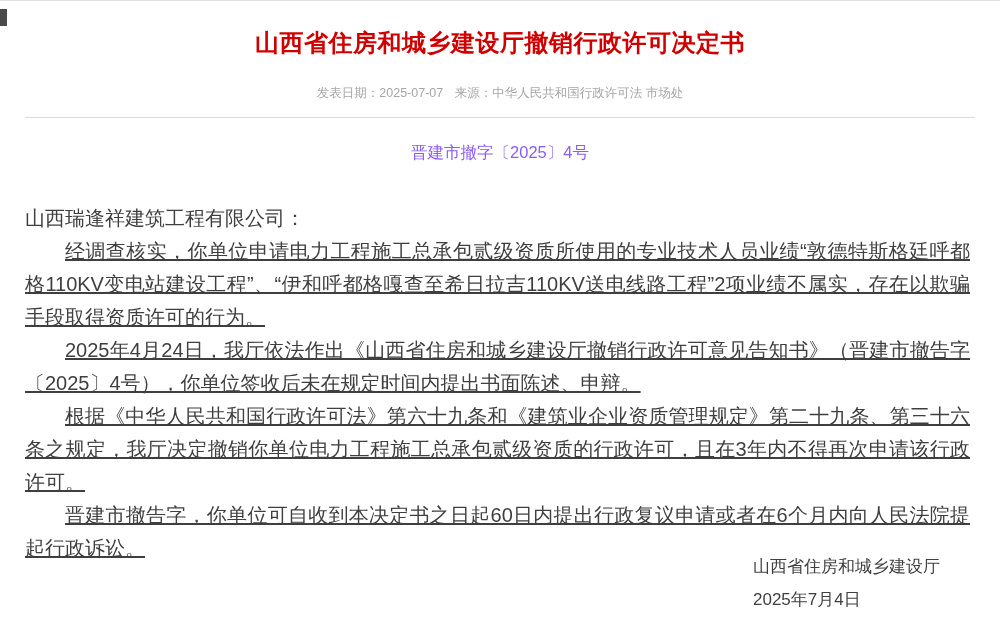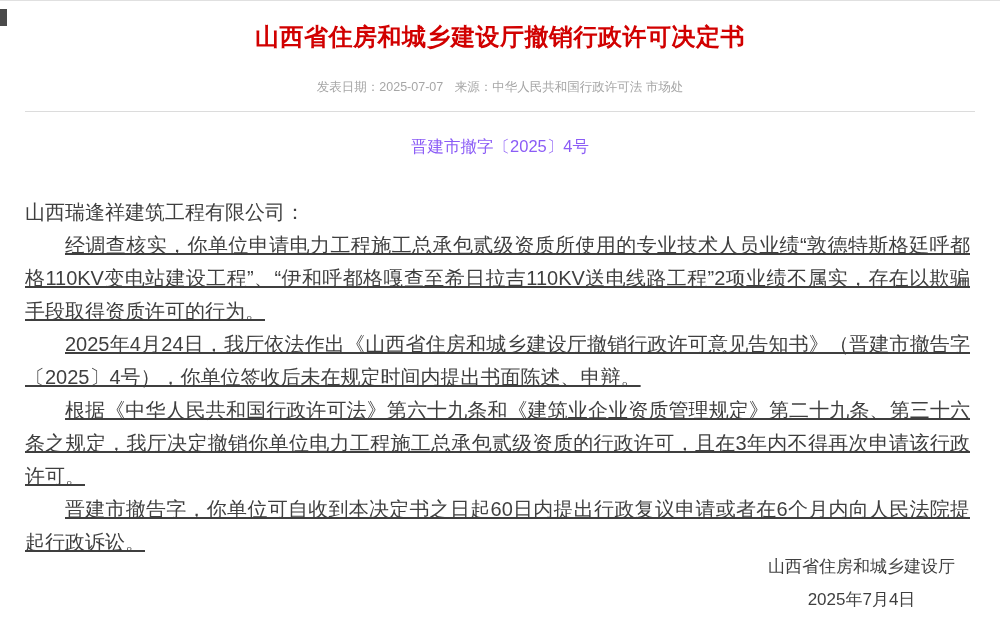--- a/index.html
+++ b/index.html
@@ -25,21 +25,21 @@
   .edge-fragment {
     position: absolute;
     left: 0;
     top: 8px;
     width: 7px;
     height: 17px;
     background: #4a4a4a;
   }
   .doc-title {
     margin: 0;
-    padding-top: 20px;
+    padding-top: 26px;
     text-align: center;
     font-size: 24px;
     font-weight: bold;
     color: #d10000;
     letter-spacing: 0.5px;
   }
   .meta-line {
     margin-top: 26px;
     text-align: center;
     font-size: 12.5px;
@@ -61,23 +61,23 @@
     margin: 38px 30px 0 25px;
     font-size: 20px;
     line-height: 33px;
     color: #3f3f3f;
     text-align: justify;
   }
   .doc-body p { margin: 0; }
   .doc-body p.indent { text-indent: 2em; text-decoration: underline; }
   .signature-block {
     position: absolute;
-    right: 45px;
+    right: 60px;
     top: 549px;
-    text-align: center;
+    text-align: left;
     font-size: 17px;
     line-height: 33px;
     color: #3f3f3f;
   }
 </style>
 </head>
 <body>
 
 <div class="page">
 

